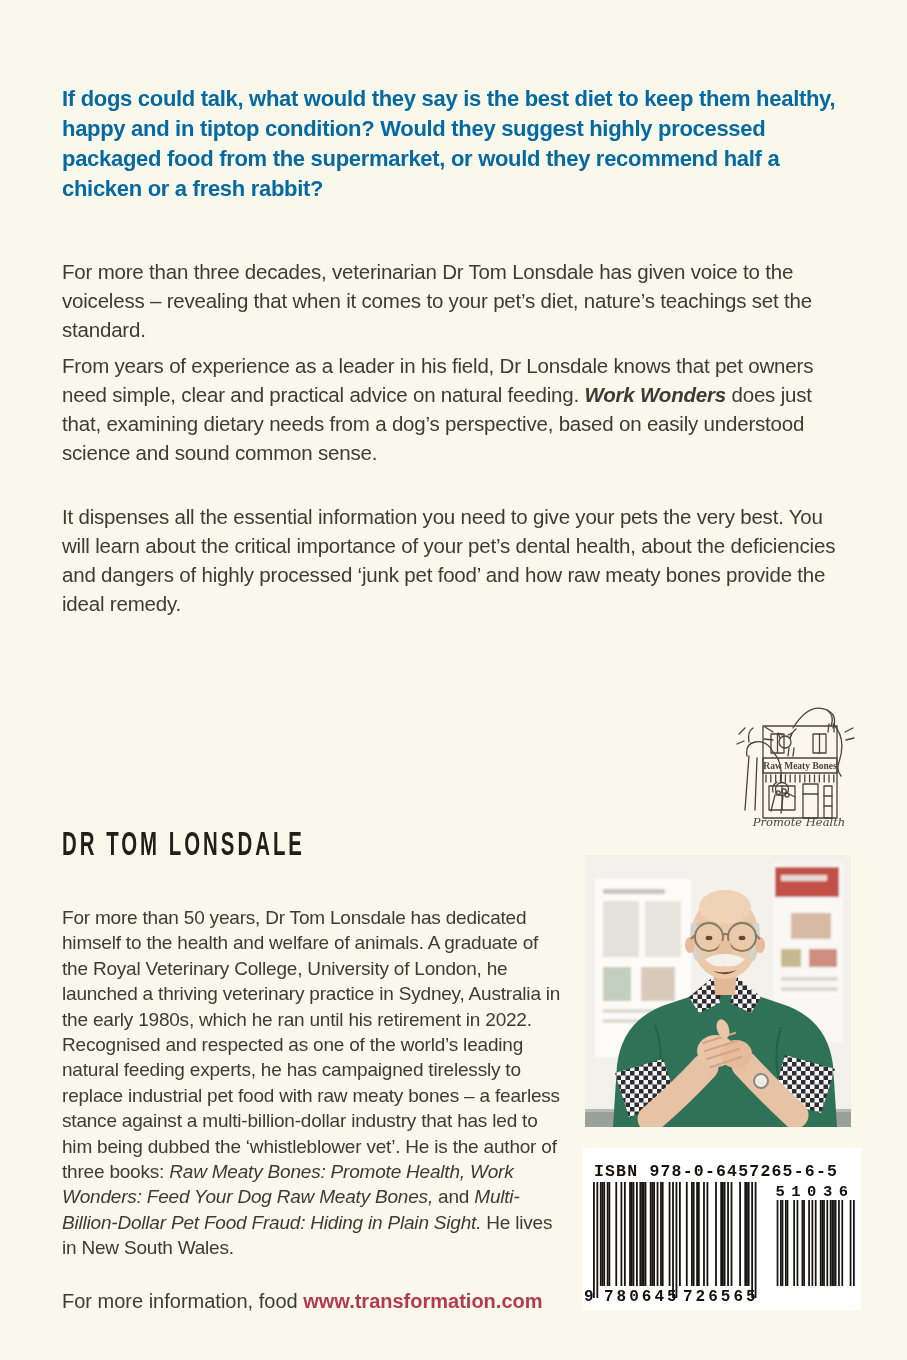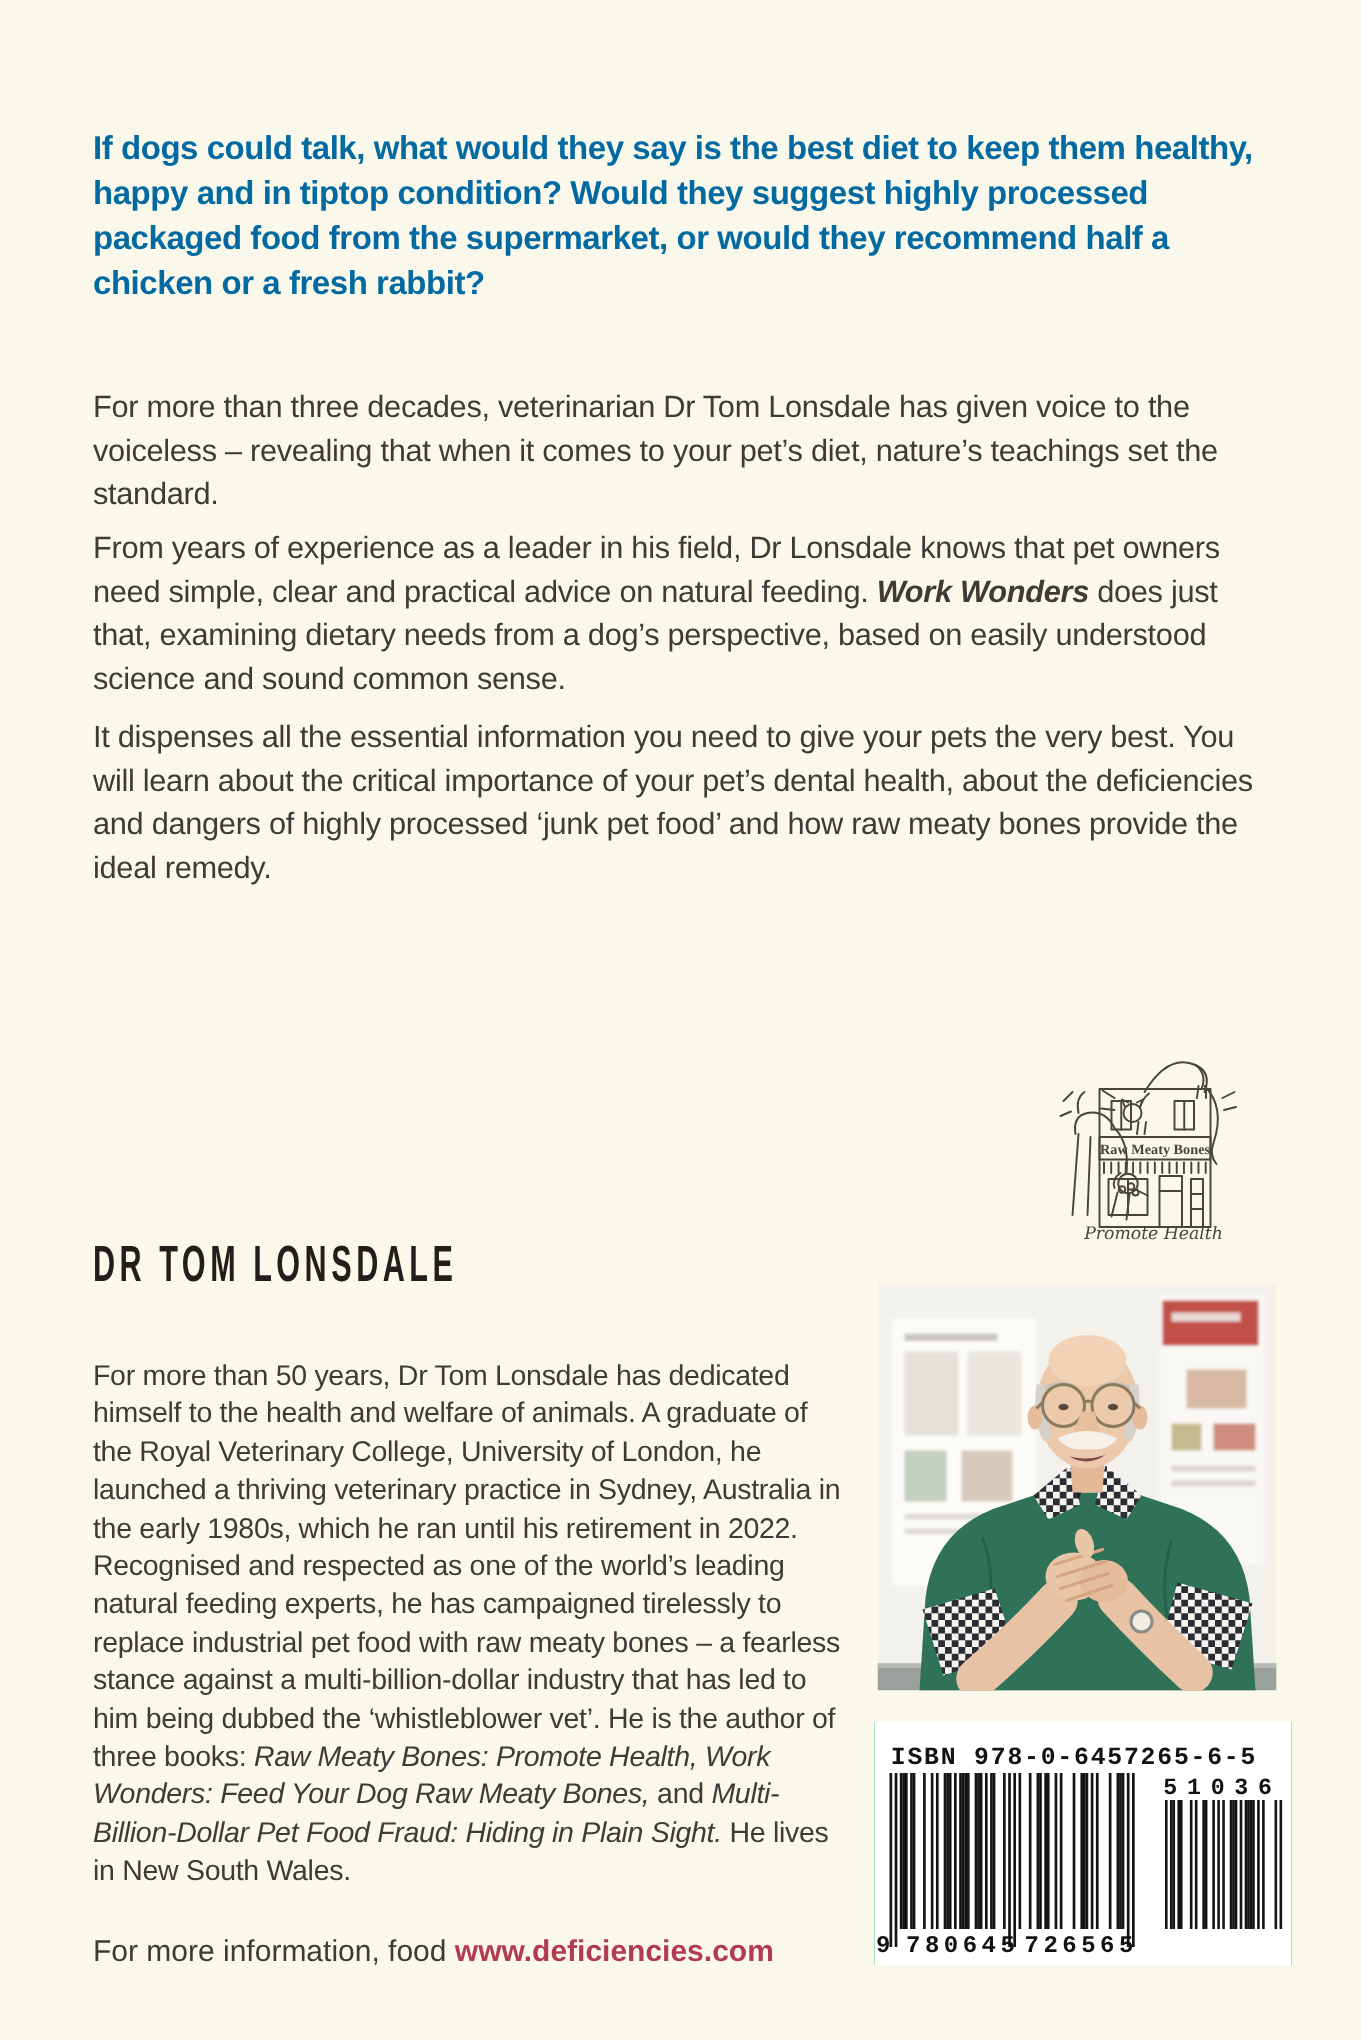--- a/index.html
+++ b/index.html
@@ -2,29 +2,29 @@
 <html><head>
 <meta charset="utf-8">
 <style>
   html,body{margin:0;padding:0;background:#faf8ea;}
   .page{position:relative;width:907px;height:1360px;background:#faf8ea;overflow:hidden;
         font-family:"Liberation Sans",sans-serif;color:#3c3b37;}
   .abs{position:absolute;}
   .lede{left:62px;top:84px;width:782px;font-size:22px;line-height:30px;font-weight:700;
         color:#0369a1;letter-spacing:-0.3px;}
   .para{left:62px;width:782px;font-size:20.5px;line-height:29px;letter-spacing:-0.2px;color:#3c3b37;}
-  #p1{top:236px}#p2{top:330px}#p3{top:456px}#p4{top:583px}
+  #p1{top:236px}#p2{top:330px}#p3{top:481px}#p4{top:583px}
   .bi{font-weight:700;font-style:italic;}
   .author-heading{left:62px;top:824px;font-size:34px;font-weight:700;letter-spacing:5px;
         color:#211f1c;transform:scaleX(0.6);transform-origin:left top;white-space:nowrap;}
   .bio{left:62px;top:886px;width:504px;font-size:19px;line-height:25.4px;letter-spacing:-0.2px;}
   .it{font-style:italic;}
   .footer-line{left:62px;top:1290px;font-size:20px;}
   .footer-line .url{font-weight:700;color:#b23b4f;}
-  .logo-box{left:703px;top:698px;width:128px;height:132px;text-align:center;}
+  .logo-box{left:733px;top:698px;width:128px;height:132px;text-align:center;}
   .photo-box{left:585px;top:855px;width:266px;height:272px;}
   .barcode-box{left:583px;top:1148px;width:278px;height:162px;background:#22c55e;}
   .bc-txt{font-family:"Liberation Mono",monospace;font-weight:700;fill:#14120f;}
   .bc-isbn{font-size:16.5px;letter-spacing:1.2px;}
   .bc-addon-txt{font-size:15.5px;letter-spacing:6.5px;}
   .bc-digit{font-size:16px;}
   .bc-group{font-size:16px;letter-spacing:3px;}
   .logo-sign{font-family:"Liberation Serif",serif;font-weight:700;font-size:9.5px;fill:#4a4538;}
   .logo-script{font-family:"DejaVu Serif",serif;font-style:italic;font-size:11.5px;fill:#4a4538;}
   svg{display:block;}
@@ -255,15 +255,15 @@
           <rect x="258.40" y="52" width="1.73" height="86" fill="#161412"></rect>
           <rect x="266.70" y="52" width="1.73" height="86" fill="#161412"></rect>
           <rect x="270.02" y="52" width="1.73" height="86" fill="#161412"></rect>
         </g>
       <text class="bc-txt bc-digit" x="1" y="153">9</text>
       <text class="bc-txt bc-group" x="21" y="153">780645</text>
       <text class="bc-txt bc-group" x="100" y="153">726565</text>
     </svg>
   </div>
 
-  <div class="abs footer-line"><span>For more information, food </span><span class="url">www.deficiencies.com</span></div>
+  <div class="abs footer-line"><span>For more information, food </span><span class="url">www.transformation.com</span></div>
 
 </div>
 
 </body></html>

